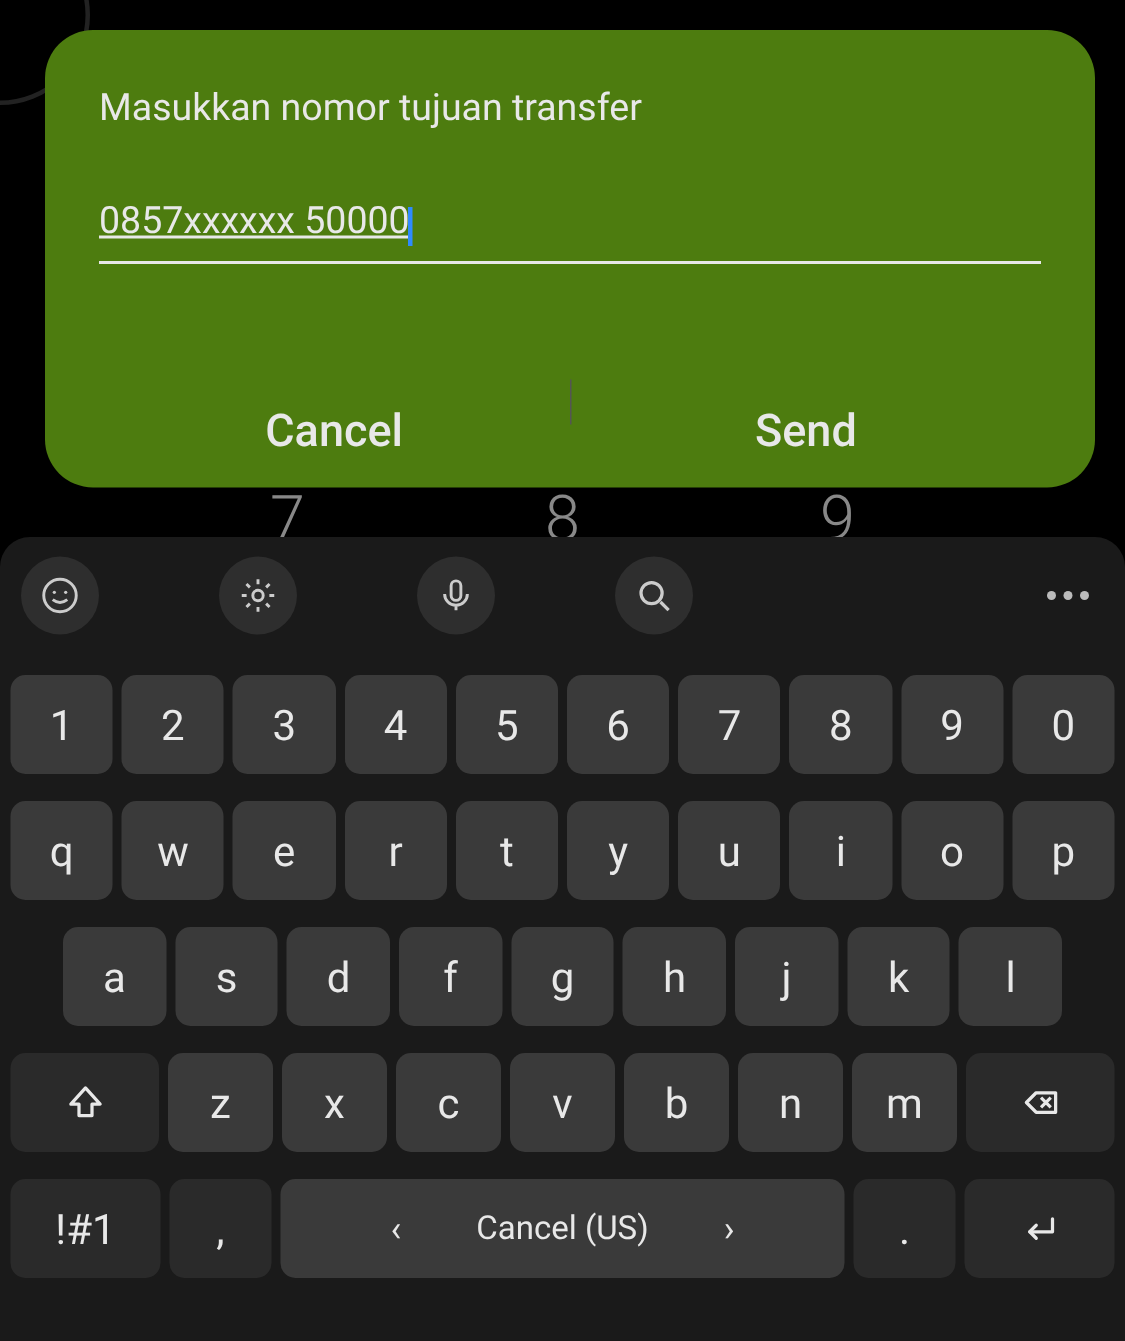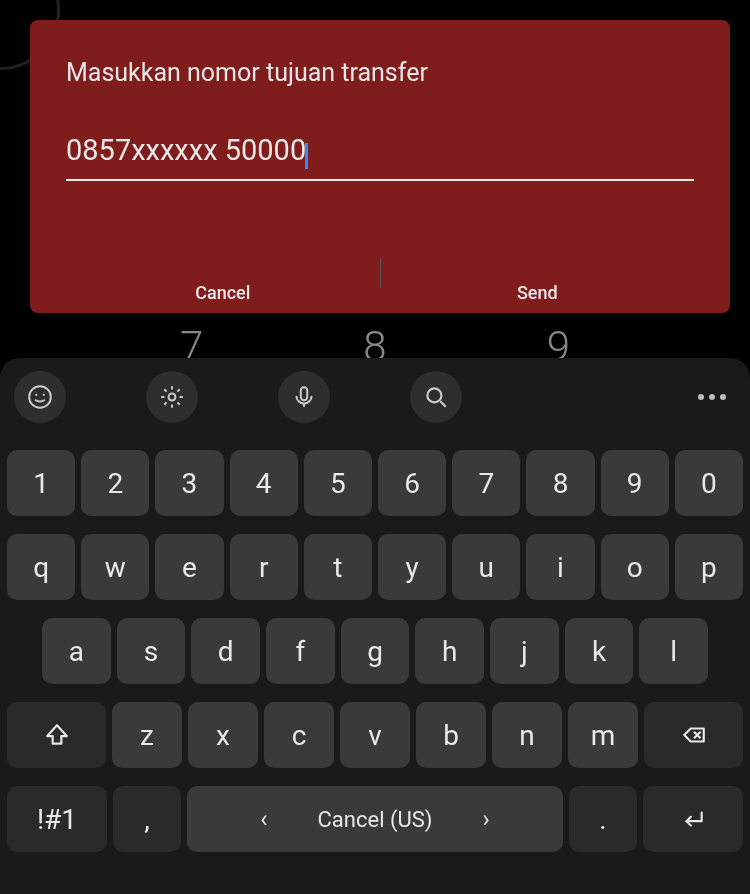--- a/index.html
+++ b/index.html
@@ -2,28 +2,28 @@
 <html><head>
   <meta charset="utf-8">
   <style>
     *{margin:0;padding:0;box-sizing:border-box;font-family:-apple-system,BlinkMacSystemFont,'Segoe UI',Roboto,sans-serif;}
     html,body{width:750px;height:894px;background:#000;color:#e8e8e8;overflow:hidden;position:relative;}
     
     
     .bg-circle{position:absolute;top:-50px;left:-60px;width:120px;height:120px;border:3px solid #222;border-radius:50%;}
     
     
-    .dialog{position:absolute;top:20px;left:30px;right:20px;background:#7f1d1d;border-radius:8px;padding:38px 36px 0 36px;}
+    .dialog{position:absolute;top:20px;left:30px;right:20px;background:#4d7c0f;border-radius:32px;padding:38px 36px 17px 36px;}
     .dialog-title{font-size:25px;font-weight:400;color:#e8e8e8;margin-bottom:46px;}
     .input-line{position:relative;border-bottom:2px solid #e8e8e8;padding-bottom:10px;margin-bottom:52px;}
-    .input-line .text{font-size:29px;color:#e8e8e8;}
+    .input-line .text{font-size:25px;color:#e8e8e8;text-decoration:underline;}
     .caret{display:inline-block;width:3px;height:26px;background:#2f8aff;vertical-align:middle;margin-left:-1px;animation:blink 1s step-start infinite;}
     @keyframes blink{50%{opacity:0;}}
     .dialog-buttons{display:flex;height:80px;align-items:center;}
-    .dlg-btn{flex:1;text-align:center;font-size:18px;font-weight:500;color:#e8e8e8;cursor:pointer;margin-top:39px;}
+    .dlg-btn{flex:1;text-align:center;font-size:30px;font-weight:500;color:#e8e8e8;cursor:pointer;margin-top:39px;}
     .dlg-sep{width:1px;height:30px;background:#555;}
     
     
     .dialpad-hint{position:absolute;top:322px;left:0;right:0;display:flex;justify-content:space-around;padding:0 100px;}
     .dialpad-hint span{font-size:42px;color:#888;font-weight:300;}
     
     
     .kb{position:absolute;top:358px;left:0;right:0;bottom:0;background:#1a1a1a;border-top-left-radius:20px;border-top-right-radius:20px;padding:8px 4px 0 4px;}
     .kb-toolbar{display:flex;align-items:center;height:62px;padding:0 10px;gap:80px;}
     .tb-btn{width:52px;height:52px;border-radius:50%;background:#2e2e2e;display:flex;align-items:center;justify-content:center;cursor:pointer;}

